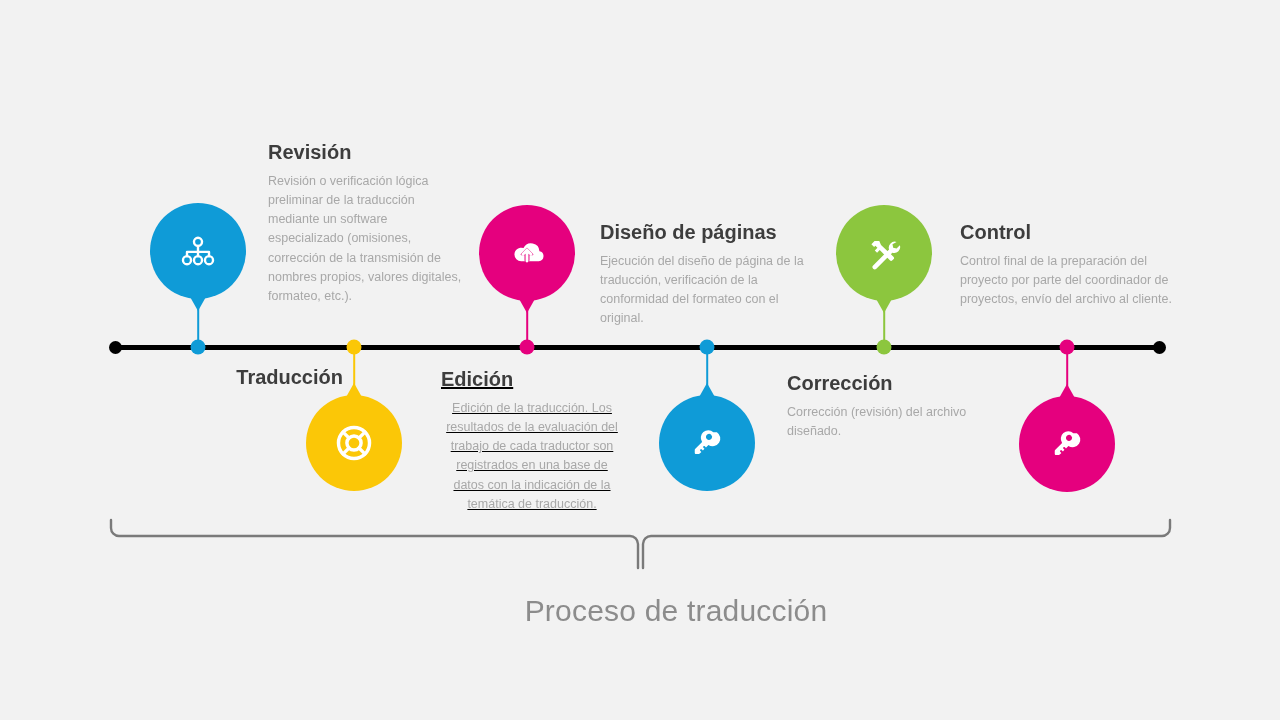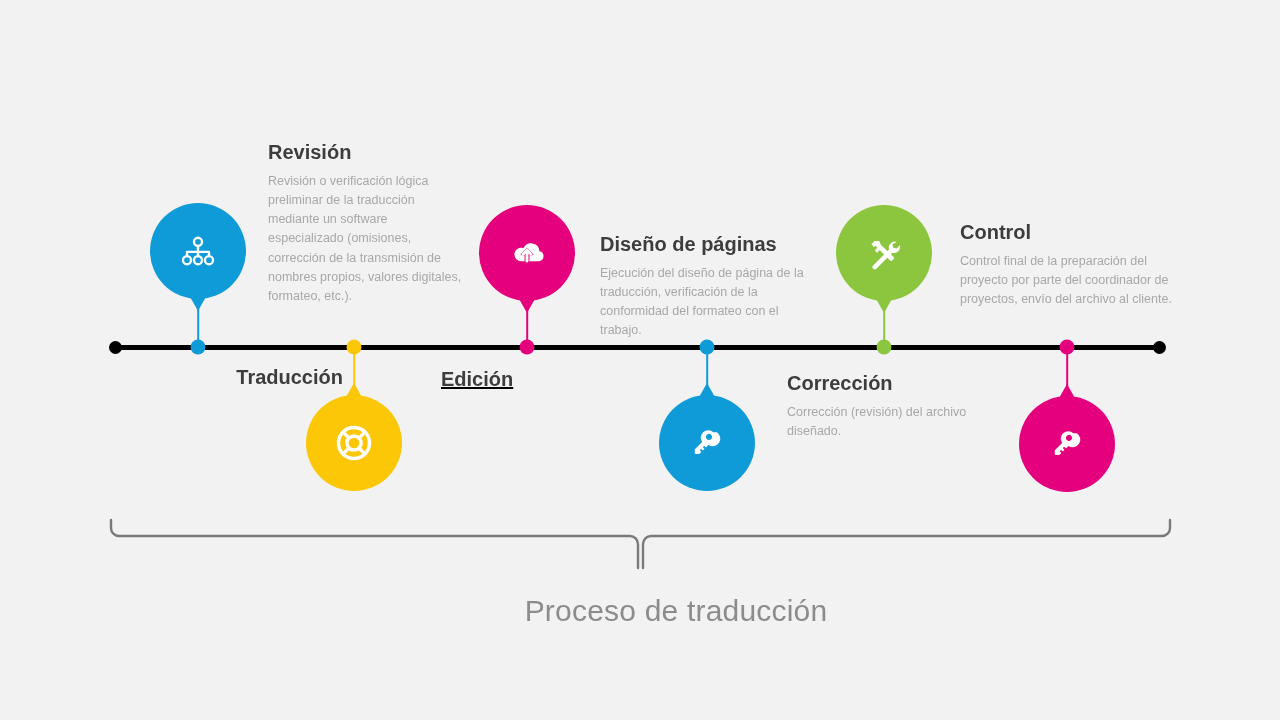--- a/index.html
+++ b/index.html
@@ -187,35 +187,36 @@
     <span>
       <svg width="44" height="44" viewBox="0 0 48 48" fill="#ffffff">
         <path d="M37.6 22.2a9.2 9.2 0 0 0-17.4-3.6 7.4 7.4 0 0 0-9.9 7 7.3 7.3 0 0 0 7.3 7.3h19.2a5.4 5.4 0 0 0 .8-10.7z"></path>
         <path d="M24 34.4c-1.5 0-2.7-1.2-2.7-2.7v-5.3h-3.5a.7.7 0 0 1-.5-1.2l6.2-6.6a.7.7 0 0 1 1 0l6.2 6.6a.7.7 0 0 1-.5 1.2h-3.5v5.3c0 1.5-1.2 2.7-2.7 2.7z" fill="#e5007e"></path>
         <path d="M24 32.8V23.2M24 20.6l-4.4 4.7M24 20.6l4.4 4.7" stroke="#ffffff" stroke-width="3.2" stroke-linecap="round" stroke-linejoin="round" fill="none"></path>
       </svg>
     </span>
   </div>
   <div class="block center-title align-center" style="left:441px; top:367px; width:182px;text-decoration:underline;">
     <div class="b-title">Edición</div>
+    <div class="b-desc">Edición de la traducción. Los resultados de la evaluación del trabajo de cada traductor son registrados en una base de datos con la indicación de la temática de traducción.</div>
   </div>
 
   <div class="stem" style="left:707px; top:347px; height:52px; background:#0f9bd7;"></div>
   <div class="node-dot" style="left:707px; background:#0f9bd7;"></div>
   <div class="balloon down" style="left:707px; top:395px; background:#0f9bd7;">
     <span class="tail" style="border-bottom-color:#0f9bd7;"></span>
     <span>
       <svg width="42" height="42" viewBox="0 0 48 48" fill="#ffffff">
         <path d="M31.3 11.6a8.6 8.6 0 0 0-12.9 11.2L10.4 30.8a1.4 1.4 0 0 0-.4 1v3.3c0 .8.6 1.4 1.4 1.4h3.3c.4 0 .7-.1 1-.4l1.9-1.9-1.2-1.2a1.2 1.2 0 1 1 1.7-1.7l1.2 1.2 1.8-1.8-1.2-1.2a1.2 1.2 0 1 1 1.7-1.7l1.2 1.2 2.8-2.8a8.6 8.6 0 0 0 9.7-14.6zm-2.2 7.5a3.5 3.5 0 1 1-4.9-4.9 3.5 3.5 0 0 1 4.9 4.9z"></path>
       </svg>
     </span>
   </div>
-  <div class="block center-title align-left" style="left:600px; top:232px; width:222px;">
+  <div class="block center-title align-left" style="left:600px; top:220px; width:222px;">
     <div class="b-title">Diseño de páginas</div>
-    <div class="b-desc">Ejecución del diseño de página de la traducción, verificación de la conformidad del formateo con el trabajo.</div>
+    <div class="b-desc">Ejecución del diseño de página de la traducción, verificación de la conformidad del formateo con el original.</div>
   </div>
 
   <div class="stem" style="left:884px; top:296px; height:52px; background:#8cc63e;"></div>
   <div class="node-dot" style="left:884px; background:#8cc63e;"></div>
   <div class="balloon up" style="left:884px; top:205px; background:#8cc63e;">
     <span class="tail" style="border-top-color:#8cc63e;"></span>
     <span>
       <svg width="42" height="42" viewBox="0 0 48 48" fill="#ffffff">
         <path d="M13.2 10.4 9.6 14l3.1 3.1 1.4-1.4 2.4 2.4-3 3 2.6 2.6 3-3 11.6 11.6a2 2 0 0 0 2.9 0l1.2-1.2a2 2 0 0 0 0-2.9L20.6 14.9l-2-4.5z"></path>
         <path d="M38.4 11.4a6.8 6.8 0 0 0-8.6 8.6L11.6 38.2a2.6 2.6 0 0 0 3.7 3.7L33.5 23.7a6.8 6.8 0 0 0 8.6-8.6l-3.7 3.7-3.9-.8-.8-3.9z"></path>

